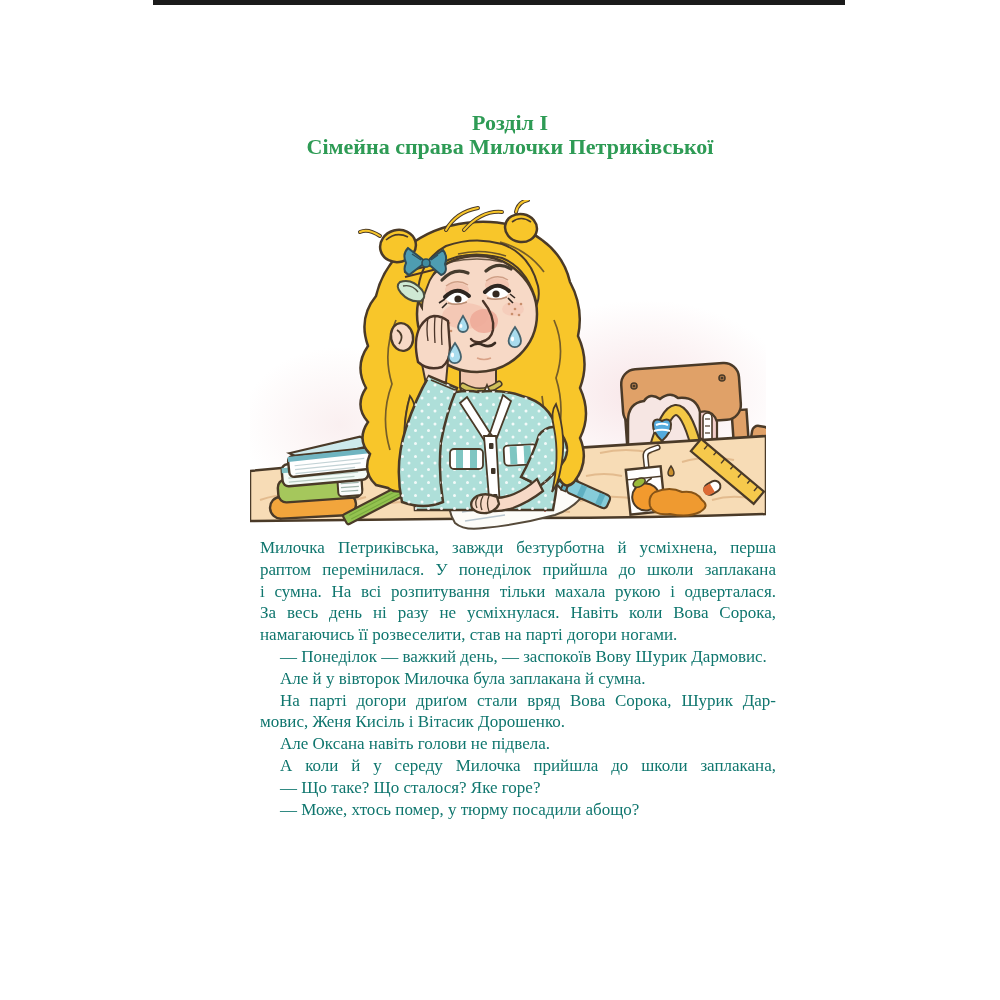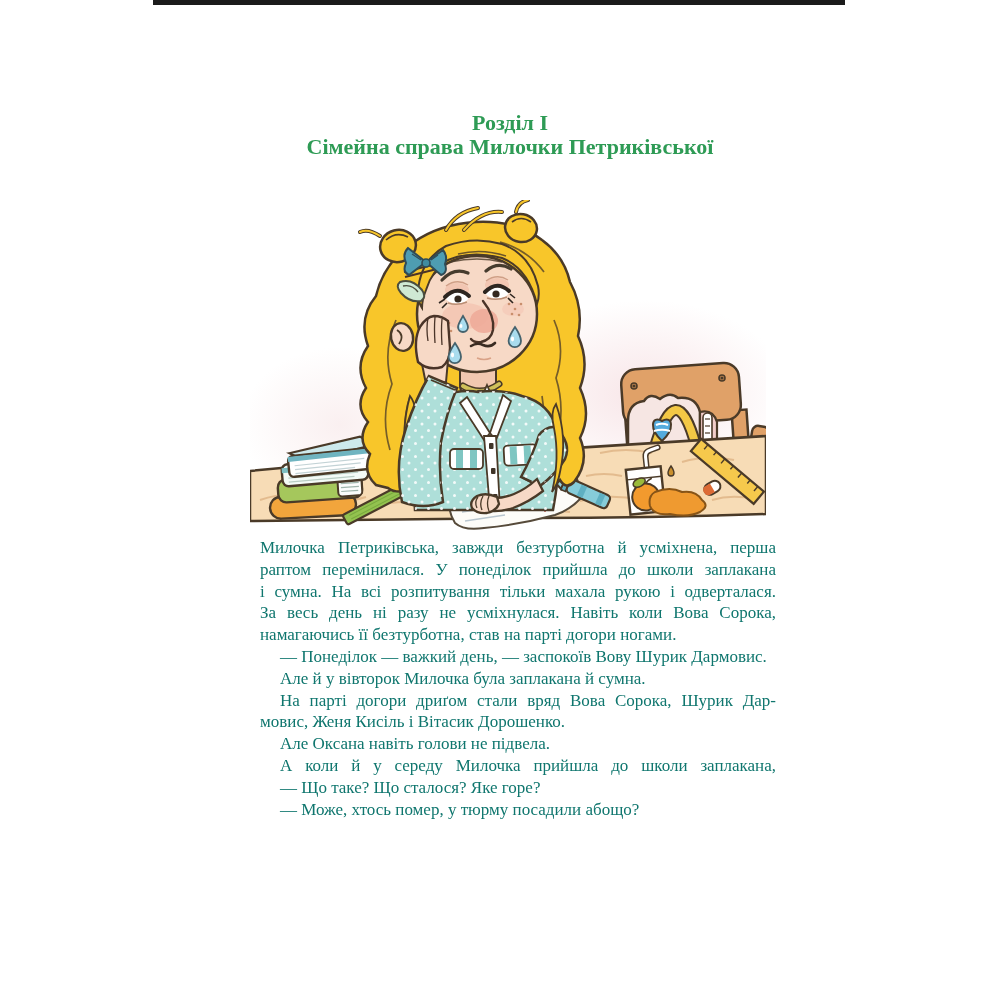--- a/index.html
+++ b/index.html
@@ -377,21 +377,21 @@
       </g>
     </g>
   </svg>
   </div>
 
   <div id="textblock">
     <div class="tline j">Милочка Петриківська, завжди безтурботна й усміхнена, перша</div>
     <div class="tline j">раптом перемінилася. У понеділок прийшла до школи заплакана</div>
     <div class="tline j">і сумна. На всі розпитування тільки махала рукою і одверталася.</div>
     <div class="tline j">За весь день ні разу не усміхнулася. Навіть коли Вова Сорока,</div>
-    <div class="tline">намагаючись її безтурботна, став на парті догори ногами.</div>
+    <div class="tline">намагаючись її розвеселити, став на парті догори ногами.</div>
     <div class="tline ind">— Понеділок — важкий день, — заспокоїв Вову Шурик Дармовис.</div>
     <div class="tline ind">Але й у вівторок Милочка була заплакана й сумна.</div>
     <div class="tline ind j">На парті догори дриґом стали вряд Вова Сорока, Шурик Дар-</div>
     <div class="tline">мовис, Женя Кисіль і Вітасик Дорошенко.</div>
     <div class="tline ind">Але Оксана навіть голови не підвела.</div>
     <div class="tline ind j">А коли й у середу Милочка прийшла до школи заплакана,</div>
     <div class="tline ind">— Що таке? Що сталося? Яке горе?</div>
     <div class="tline ind">— Може, хтось помер, у тюрму посадили абощо?</div>
   </div>
 </div>

